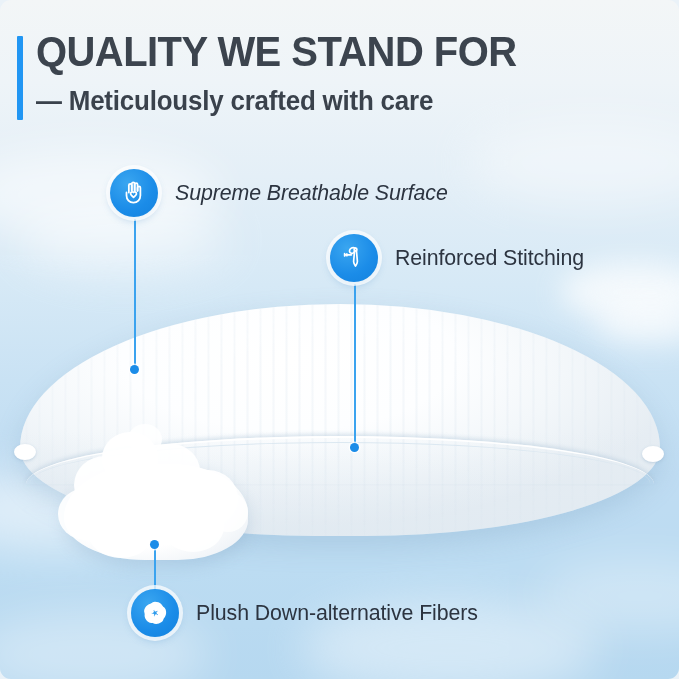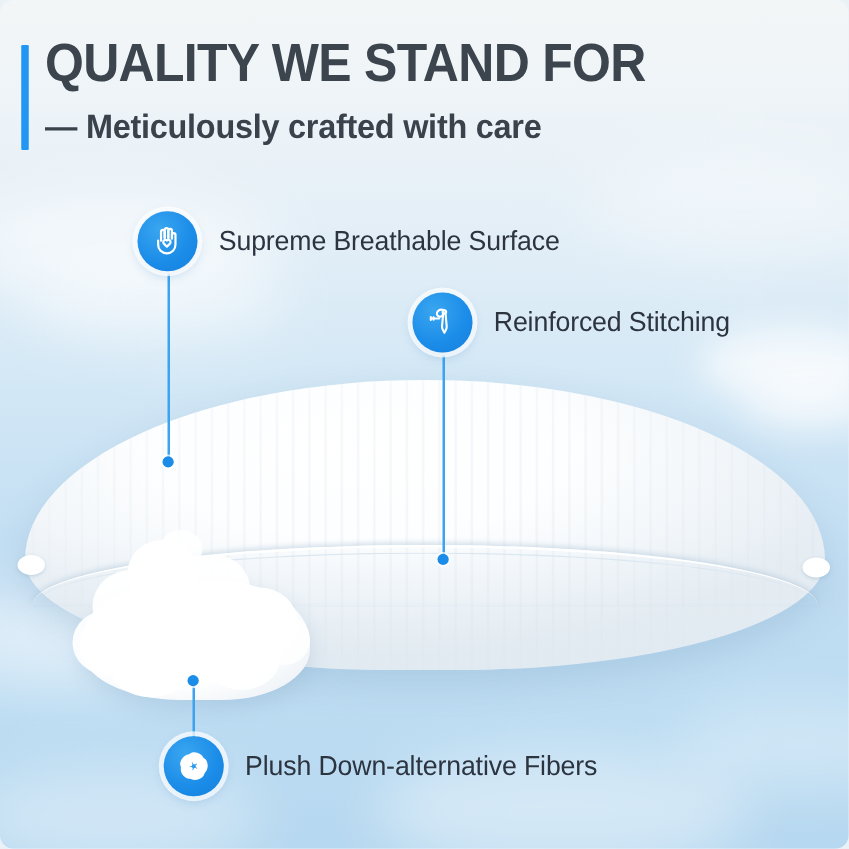--- a/index.html
+++ b/index.html
@@ -123,21 +123,21 @@
   }
   .icon-circle svg{display:block;}
   .feature-label{
     margin-left:17px;white-space:nowrap;
     font-size:22px;font-weight:500;color:#2c3440;
     letter-spacing:-0.1px;
     font-family:"Liberation Sans", sans-serif;
     transform:scaleX(0.97);transform-origin:left center;
   }
 
-  #f1{left:110px;top:169px;}
+  #f1{left:110px;top:169px;font-style:italic;}
   #f2{left:330px;top:234px;}
   #f3{left:131px;top:589px;}
 </style>
 </head>
 <body>
 
 <div class="stage">
 
   <div class="sky"></div>
 

